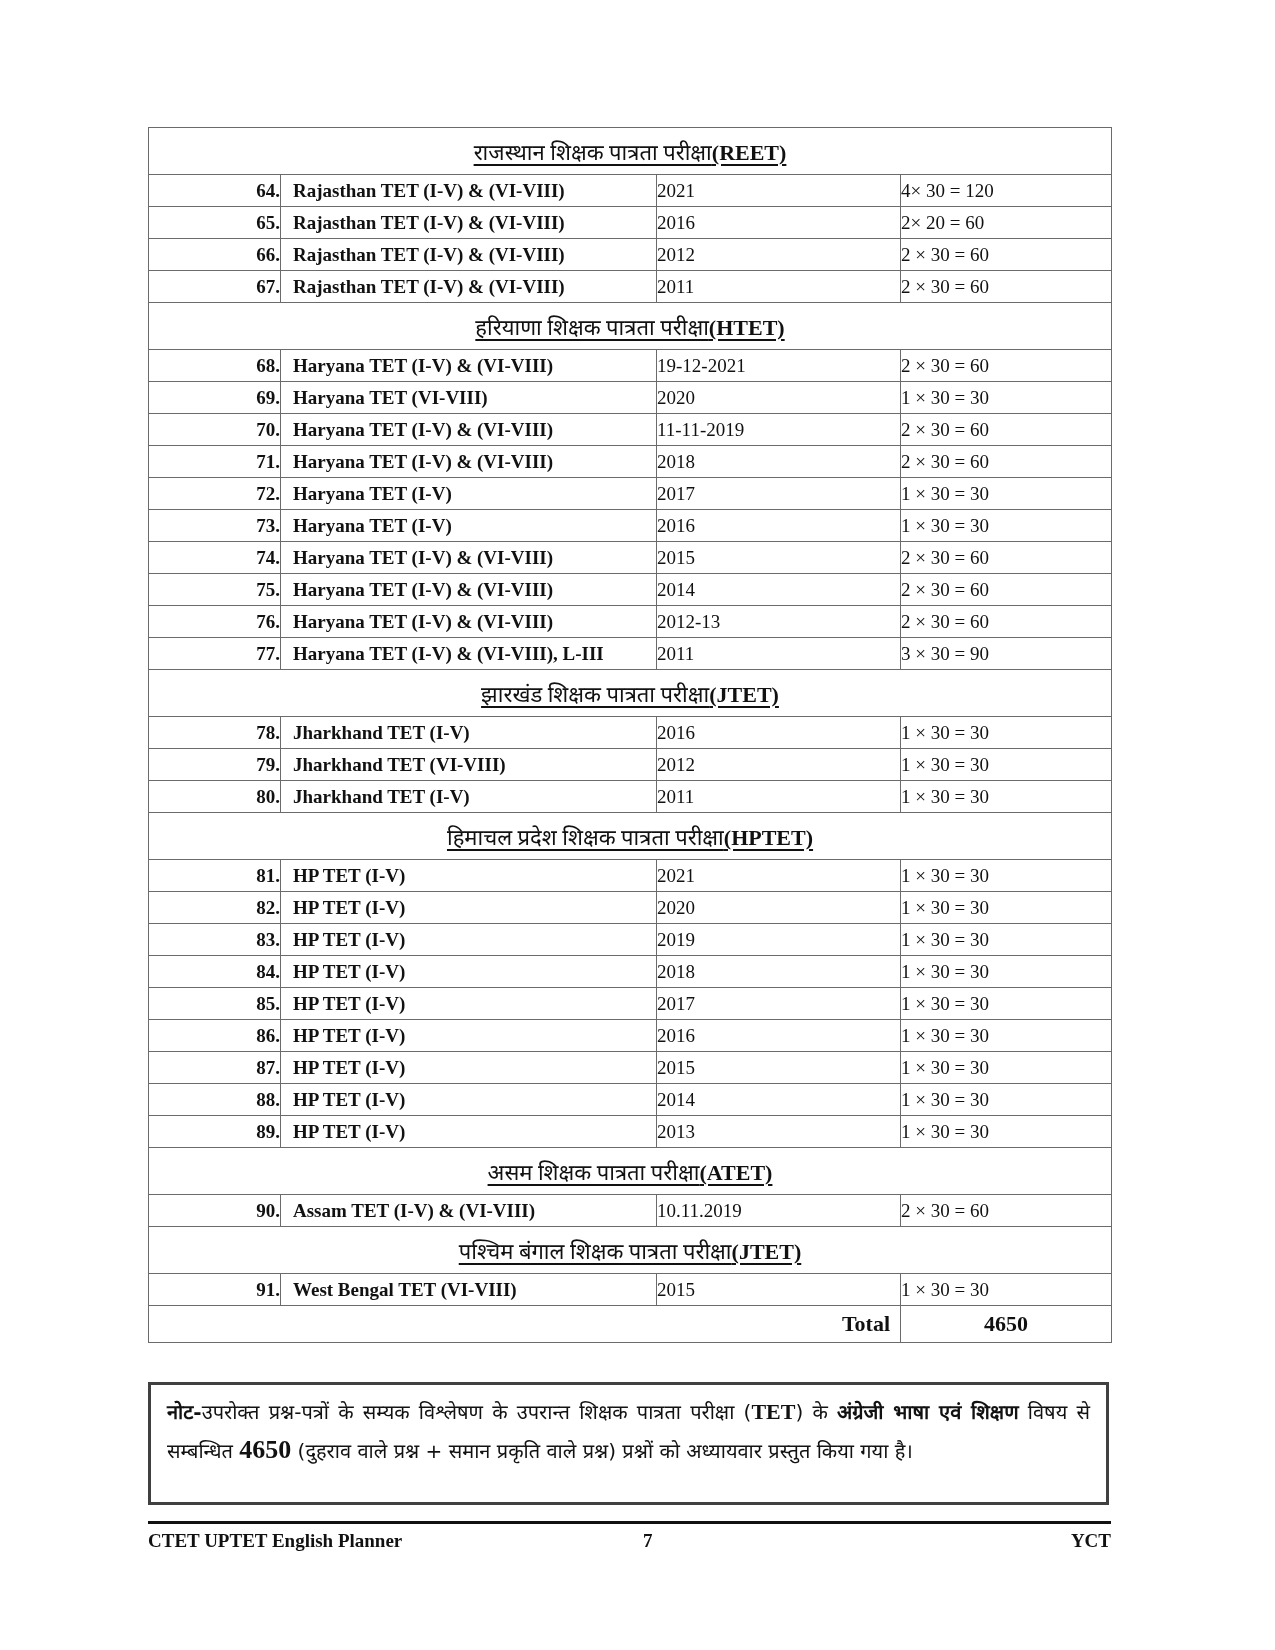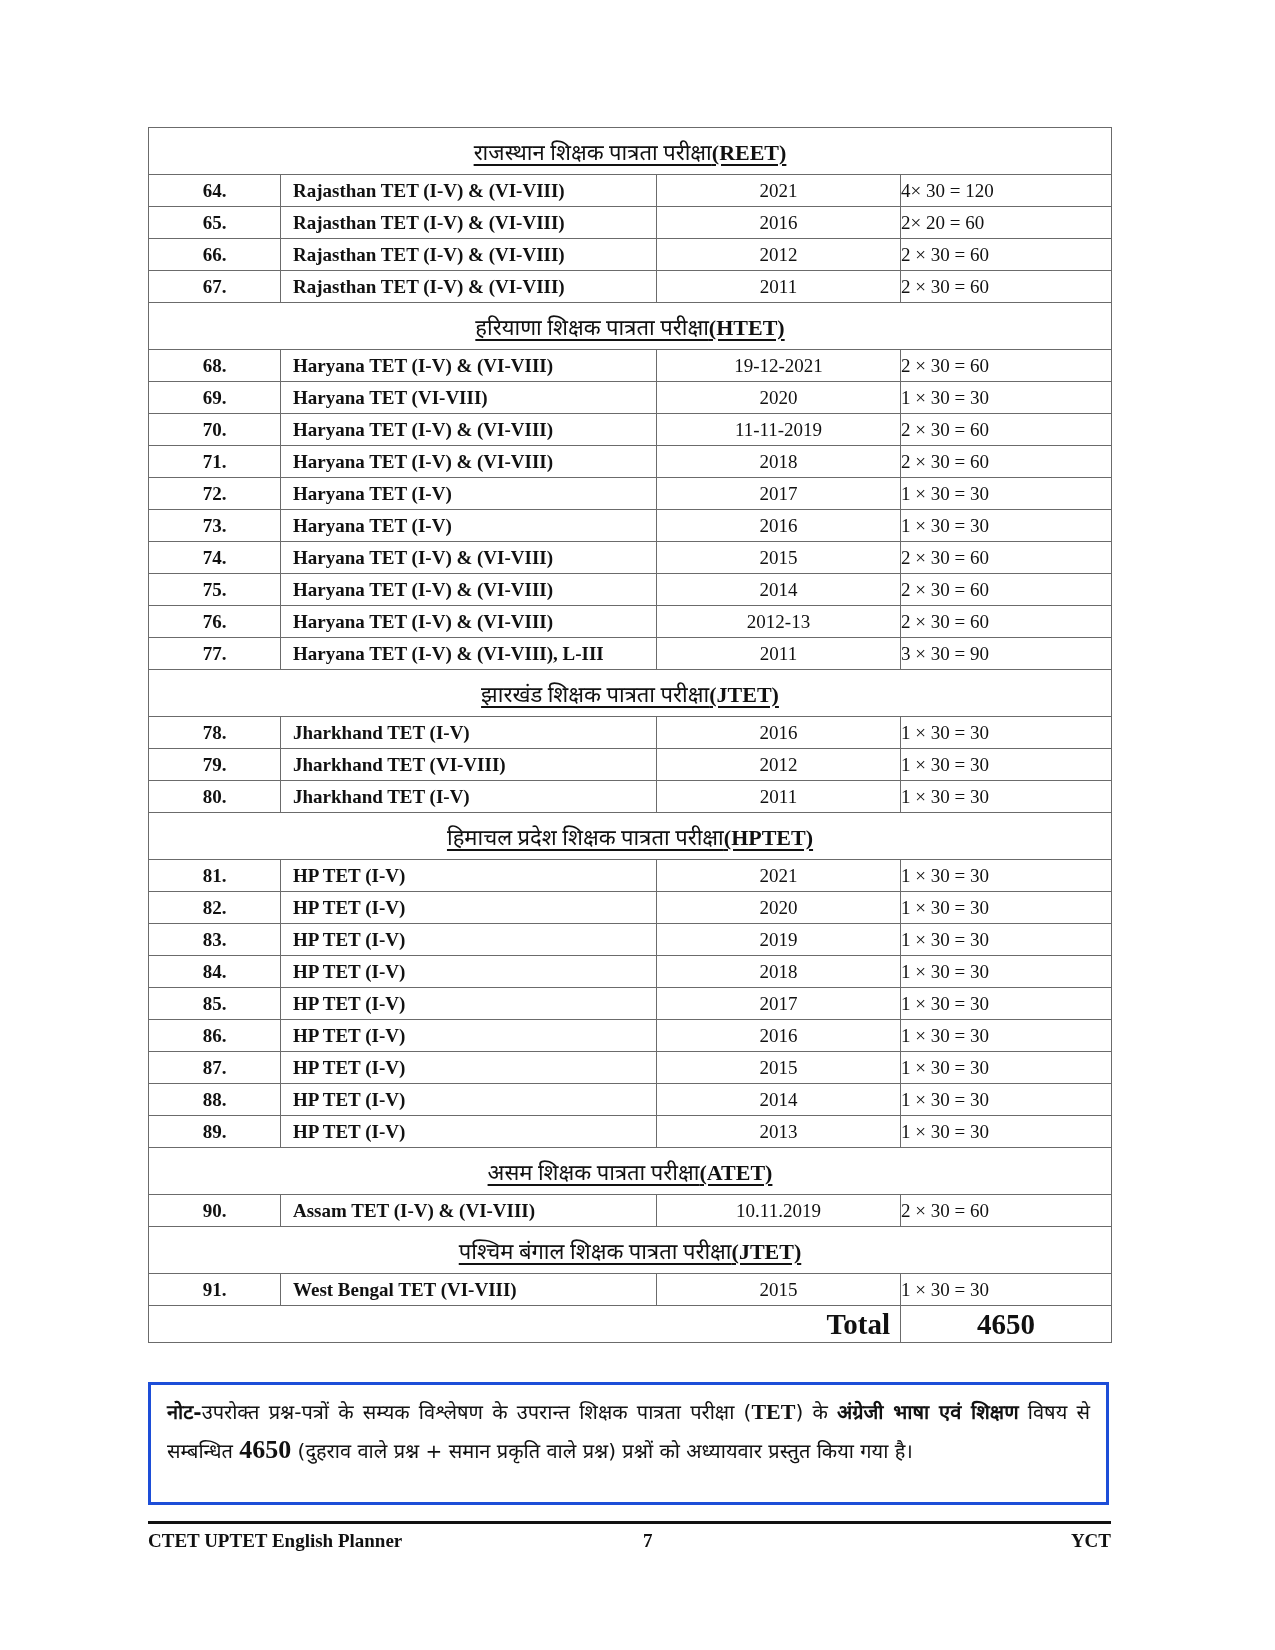--- a/index.html
+++ b/index.html
@@ -8,29 +8,29 @@
   .page-table { position: absolute; left: 148px; top: 127px; width: 963px;
                 border-collapse: collapse; table-layout: fixed; }
   .page-table td { border: 1.5px solid #6b6b6b; padding: 0; font-size: 19px; height: 31px; vertical-align: middle; }
   .page-table col.c1 { width: 132px; }
   .page-table col.c2 { width: 376px; }
   .page-table col.c3 { width: 244px; }
   .page-table col.c4 { width: 211px; }
   .sec td { height: 46px; text-align: center; }
   .sec-title { font-size: 22px; font-weight: normal; text-decoration: underline; text-underline-offset: 4px; }
   .sec-title .code { font-weight: bold; }
-  .num { text-align: center; font-weight: bold; }
+  .num { text-align: right; font-weight: bold; }
   .name { text-align: left; padding-left: 12px !important; font-weight: bold; }
-  .date { text-align: center; }
+  .date { }
   .q { }
-  .total-row td { height: 36px; font-size: 29px; font-weight: bold; }
+  .total-row td { height: 36px; font-size: 22px; font-weight: bold; }
   .total-label { text-align: right; padding-right: 10px !important; }
   .total-val { text-align: center; }
   .note { position: absolute; left: 148px; top: 1382px; width: 955px; height: 117px;
-          border: 3px solid #1d4ed8; box-sizing: content-box; padding: 0; }
+          border: 3px solid #404040; box-sizing: content-box; padding: 0; }
   .note-text { margin: 8px 16px 0 16px; font-size: 20px; line-height: 37px; text-align: justify;
                font-family: "DejaVu Sans", sans-serif; }
   .b { font-weight: bold; }
   .big { font-family: "Liberation Serif", serif; font-weight: bold; font-size: 26px; }
   .footer-line { position: absolute; left: 148px; top: 1521px; width: 963px; height: 3px; background: #111; }
   .footer { position: absolute; left: 148px; top: 1530px; width: 963px; height: 28px;
             font-weight: bold; font-size: 19px; }
   .footer .left { position: absolute; left: 0; top: 0; }
   .footer .mid { position: absolute; left: 495px; top: 0; }
   .footer .right { position: absolute; right: 0; top: 0; }

